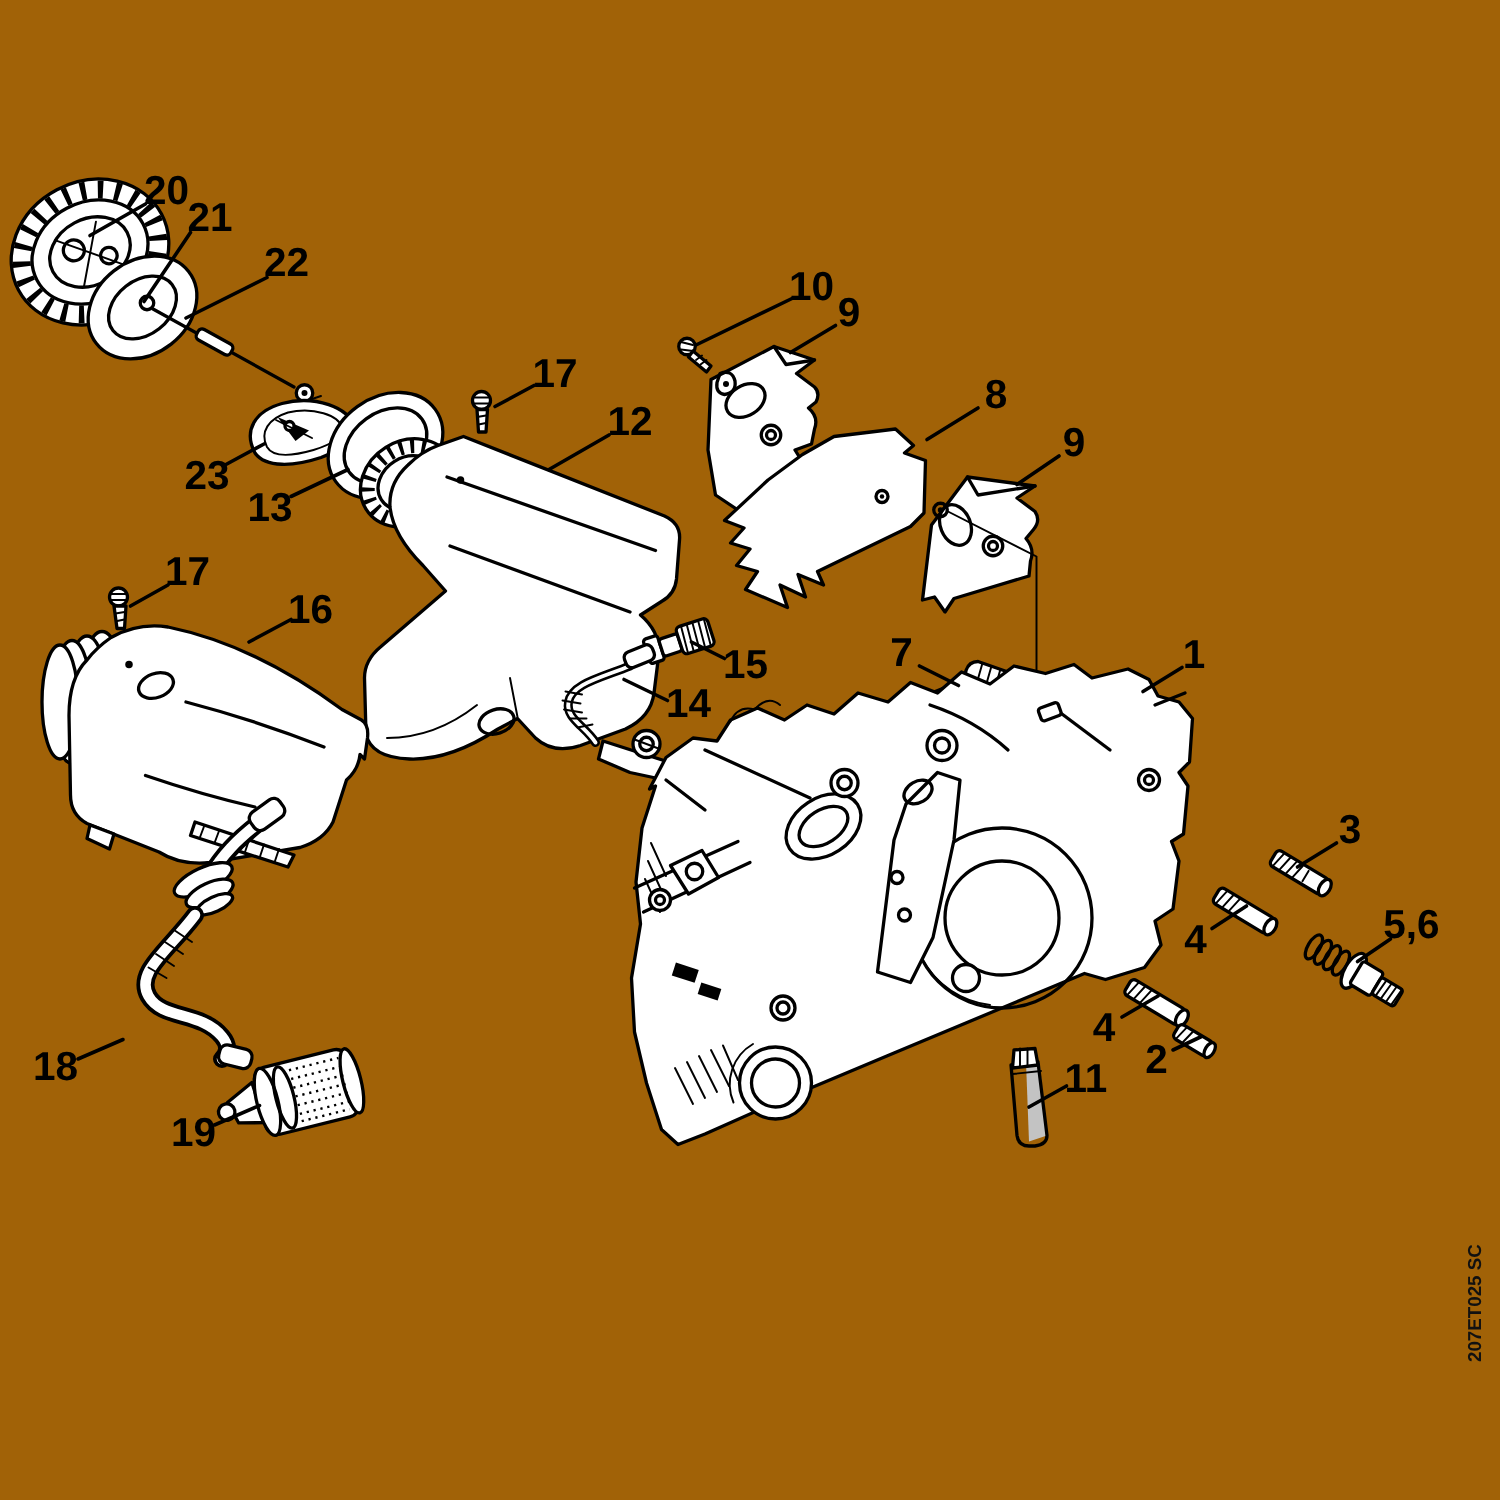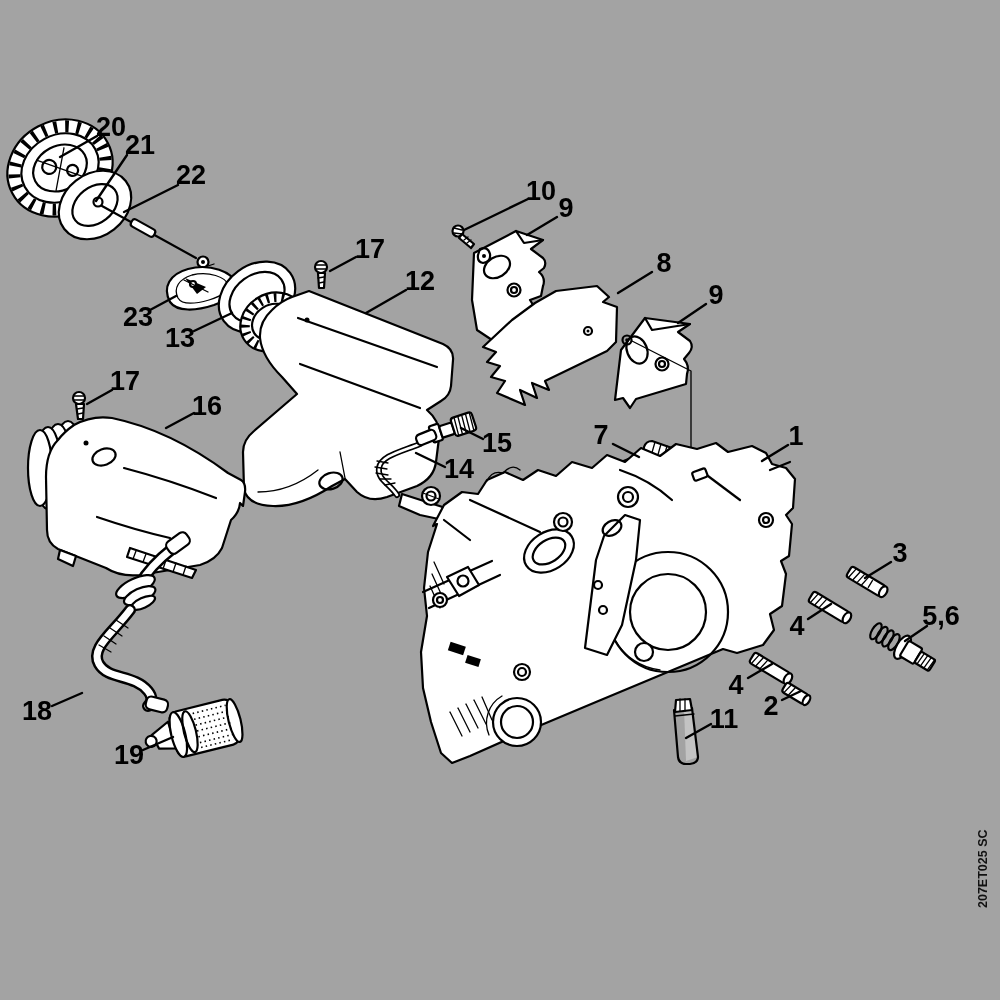--- a/index.html
+++ b/index.html
@@ -1,17 +1,17 @@
 <!DOCTYPE html>
 <html><head>
 <meta charset="utf-8">
 <style>
   html,body { margin:0; padding:0; background:#fff; }
   .stage {
-    position:relative; width:1000px; height:1000px; background:#a3a3a3;
+    position:relative; width:1000px; height:1000px; background:#a16207;
     font-family:"Liberation Sans", sans-serif; overflow:hidden;
   }
   svg { display:block; }
   .ln  { fill:none; stroke:#000; stroke-width:2.2; stroke-linecap:round; stroke-linejoin:round; }
   .lnw { fill:#fff;  stroke:#000; stroke-width:2.2; stroke-linecap:round; stroke-linejoin:round; }
   .thin{ fill:none; stroke:#000; stroke-width:1.3; stroke-linecap:round; stroke-linejoin:round; }
   .fillb{ fill:#000; stroke:none; }
   .knurl{ fill:none; stroke:#000; }
   .tube-o{ fill:none; stroke:#000; stroke-width:12; stroke-linecap:round; }
   .tube-i{ fill:none; stroke:#fff; stroke-width:7;  stroke-linecap:round; }

